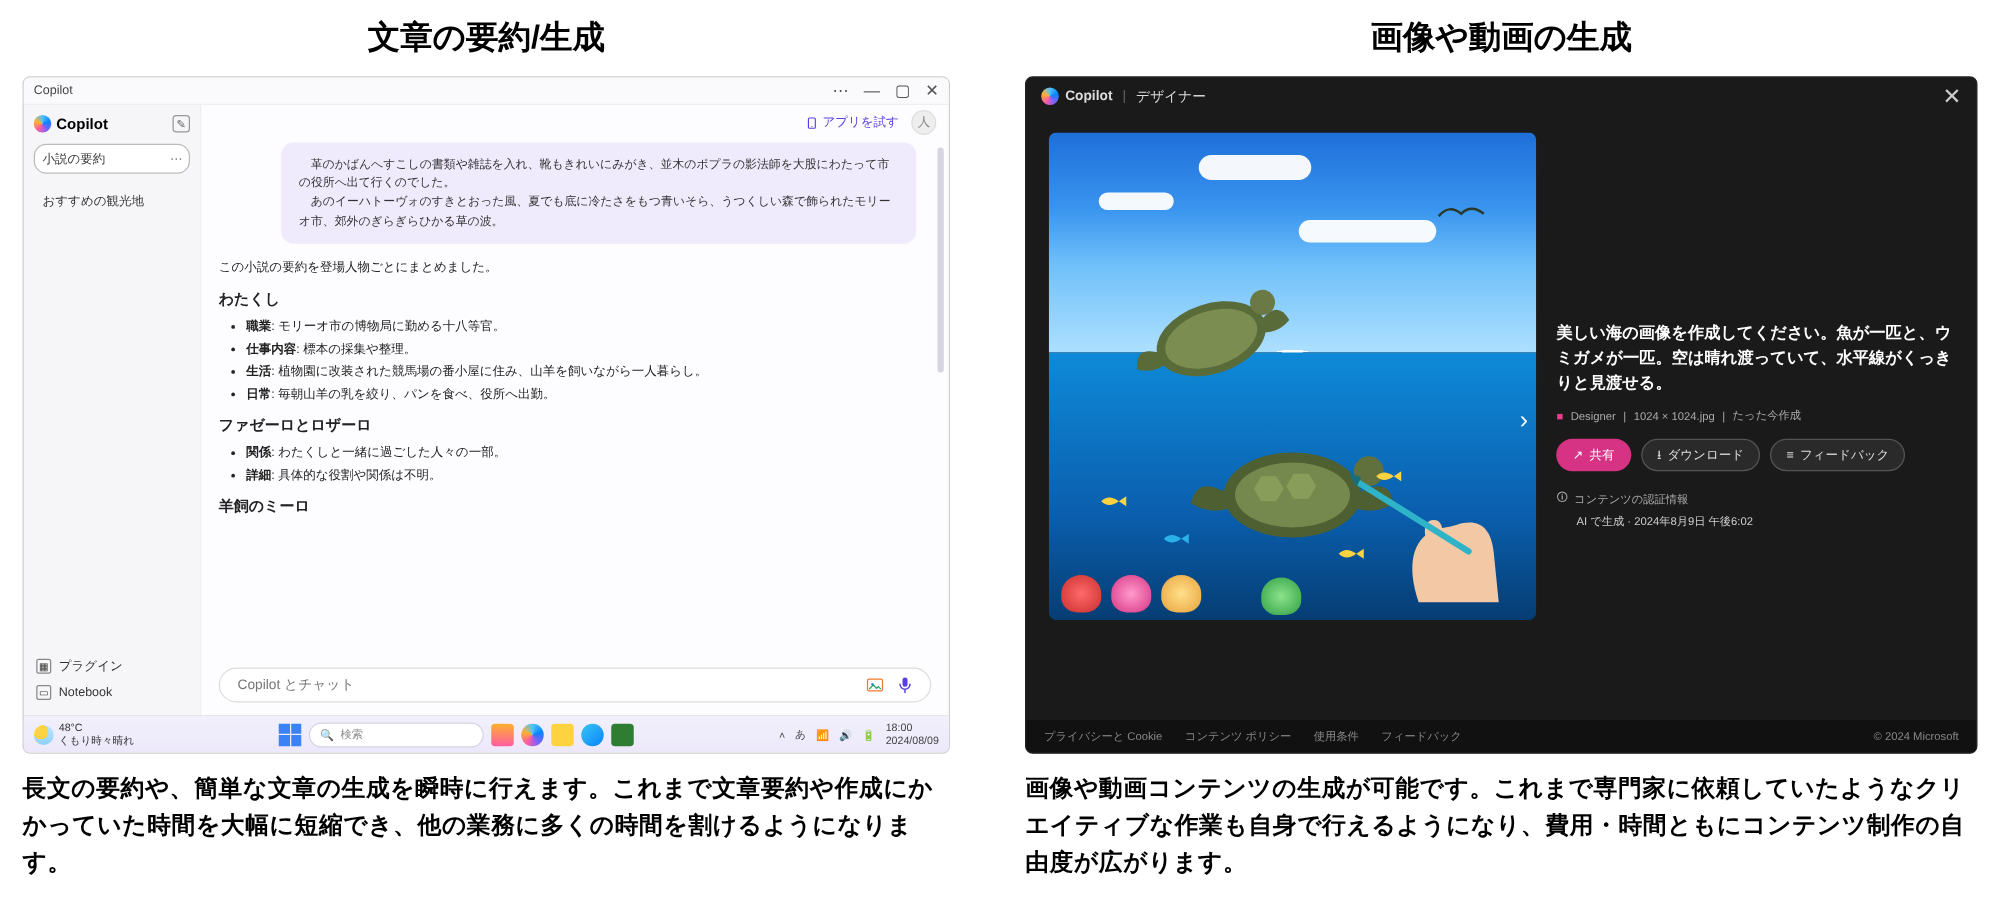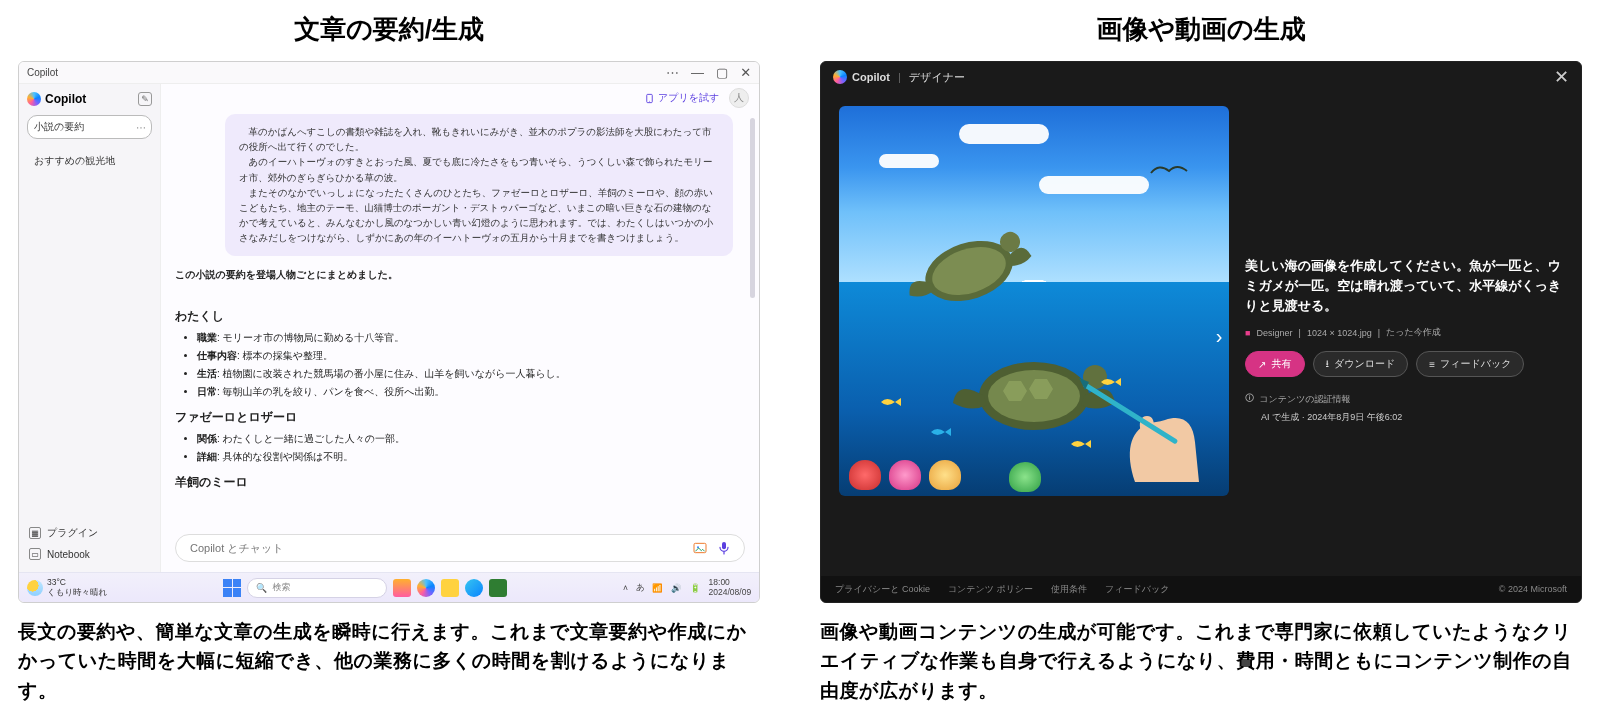--- a/index.html
+++ b/index.html
@@ -30,21 +30,21 @@
   .main{ flex:1; display:flex; flex-direction:column; background:#fdfcff; position:relative;}
   .main-top{ height:28px; display:flex; align-items:center; justify-content:flex-end; padding:0 10px; gap:10px;}
   .try-app{ color:#5b3fe0; font-size:10px; display:flex;align-items:center;gap:3px;}
   .try-app svg{width:11px;height:11px;}
   .avatar{ width:20px;height:20px;border-radius:50%;background:#eee;border:1px solid #ddd;display:flex;align-items:center;justify-content:center;font-size:10px;color:#888;}
   .scroll{ flex:1; overflow:hidden; position:relative; padding:0 26px 0 8px;}
   .scrollbar{ position:absolute;right:4px;top:6px;width:5px;height:180px;background:#d7d5df;border-radius:3px;}
   .context-box{ background:#efeafc; border-radius:10px; padding:10px 14px; margin:2px 0 12px 56px; font-size:9.5px; color:#333; line-height:1.6;}
   .context-box p{ text-indent:1em;}
   .summary{ margin:0 0 0 6px; font-size:10.5px; color:#222;}
-  .summary .lead{ font-size:10px; margin:4px 0 26px;font-weight:bold;}
+  .summary .lead{ font-size:10px; margin:4px 0 10px;}
   .summary h4{ font-size:12px; font-weight:700; margin:10px 0 6px;}
   .summary ul{ list-style:disc; margin-left:22px;}
   .summary li{ font-size:10px; margin:4px 0;}
   .summary li b{font-weight:700;}
   .composer{ padding:8px 14px 10px;}
   .comp-box{ border:1px solid #ddd; border-radius:20px; height:28px; display:flex; align-items:center; padding:0 10px 0 14px; background:#fff;}
   .comp-box input{ flex:1; border:0; outline:0; font-size:11px; background:transparent;}
   .comp-ic{ width:20px;height:20px; display:flex;align-items:center;justify-content:center; margin-left:4px;}
   .comp-ic.img svg{width:16px;height:16px;}
   .comp-ic.mic{ color:#5b3fe0;}
@@ -154,21 +154,20 @@
               <span>アプリを試す</span>
             </div>
             <div class="avatar">人</div>
           </div>
 
           <div class="scroll">
             <div class="scrollbar"></div>
             <div class="context-box">
               <p>革のかばんへすこしの書類や雑誌を入れ、靴もきれいにみがき、並木のポプラの影法師を大股にわたって市の役所へ出て行くのでした。</p>
               <p>あのイーハトーヴォのすきとおった風、夏でも底に冷たさをもつ青いそら、うつくしい森で飾られたモリーオ市、郊外のぎらぎらひかる草の波。</p>
-              <p>またそのなかでいっしょになったたくさんのひとたち、ファゼーロとロザーロ、羊飼のミーロや、顔の赤いこどもたち、地主のテーモ、山猫博士のボーガント・デストゥパーゴなど、いまこの暗い巨きな石の建物のなかで考えていると、みんなむかし風のなつかしい青い幻燈のように思われます。では、わたくしはいつかの小さなみだしをつけながら、しずかにあの年のイーハトーヴォの五月から十月までを書きつけましょう。</p>
             </div>
             <div class="summary">
               <div class="lead">この小説の要約を登場人物ごとにまとめました。</div>
 
               <h4>わたくし</h4>
               <ul>
                 <li><b>職業</b>: <span>モリーオ市の博物局に勤める十八等官。</span></li>
                 <li><b>仕事内容</b>: <span>標本の採集や整理。</span></li>
                 <li><b>生活</b>: <span>植物園に改装された競馬場の番小屋に住み、山羊を飼いながら一人暮らし。</span></li>
                 <li><b>日常</b>: <span>毎朝山羊の乳を絞り、パンを食べ、役所へ出勤。</span></li>
@@ -202,21 +201,21 @@
               </span>
             </div>
           </div>
         </div>
       </div>
 
       <div class="taskbar">
         <div class="tb-left">
           <span class="weather-ic"></span>
           <div class="tb-weather">
-            <div>33°C</div>
+            <div>48°C</div>
             <div>くもり時々晴れ</div>
           </div>
         </div>
         <div class="tb-center">
           <span class="tb-start">
               <span></span>
               <span></span>
               <span></span>
               <span></span>
             </span>

